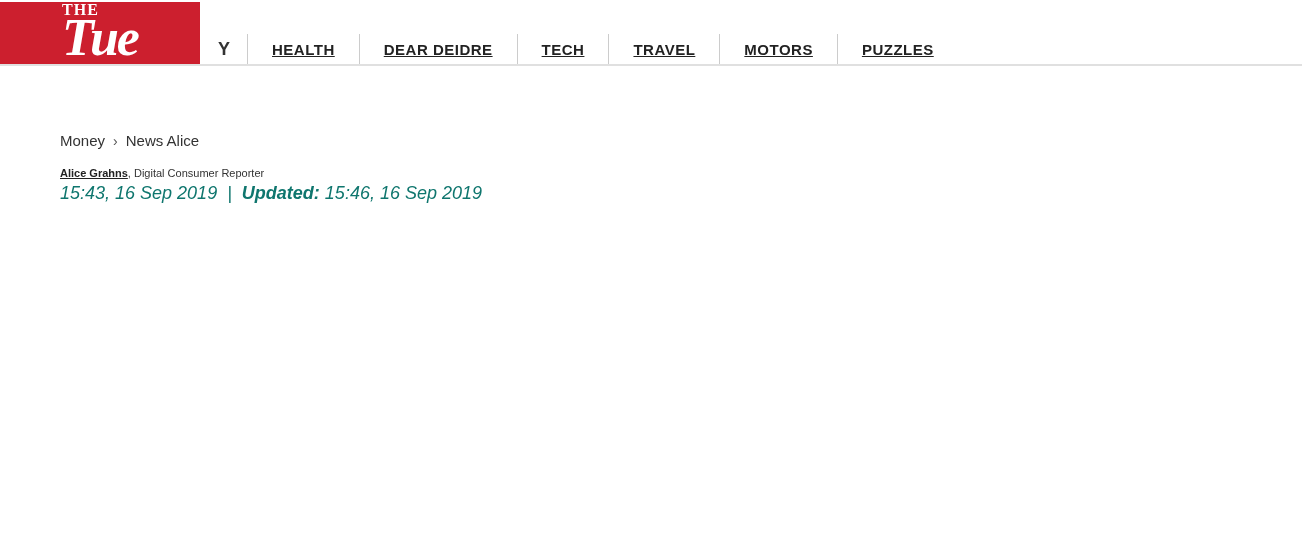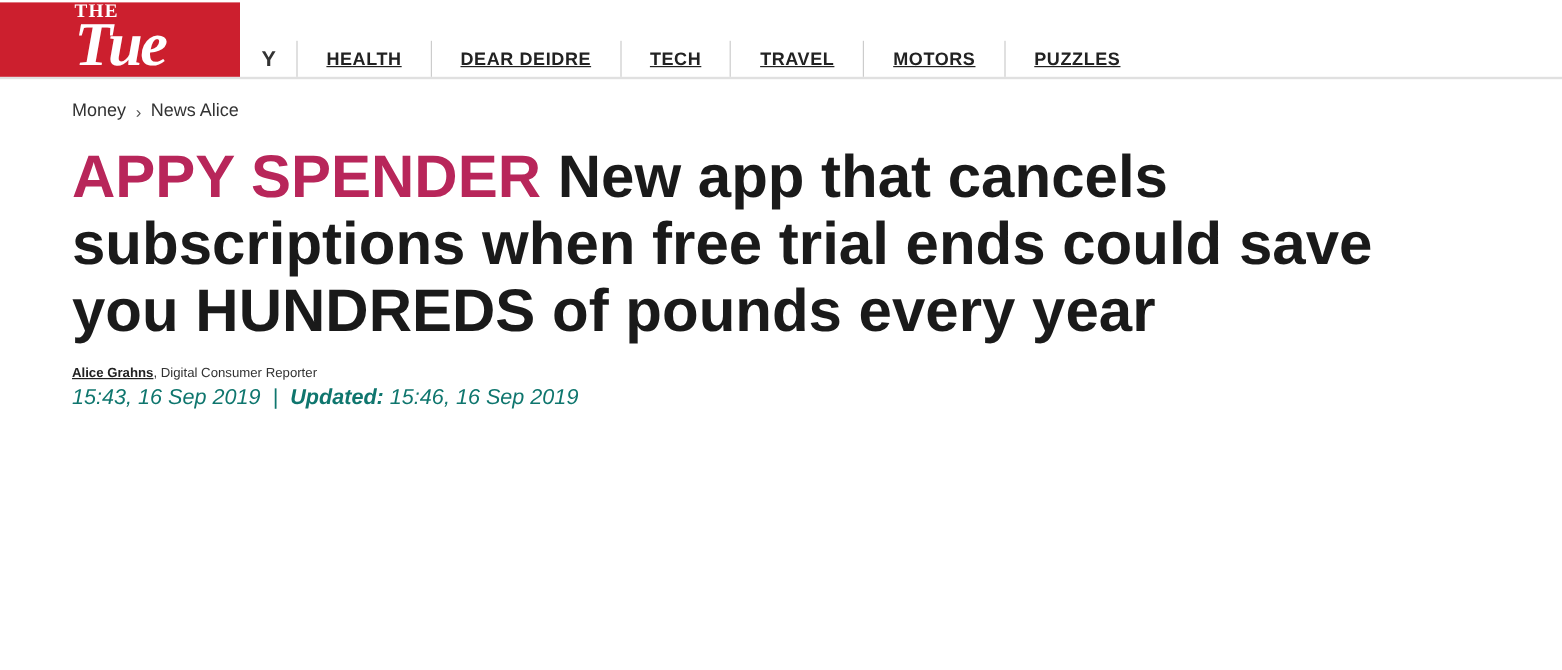--- a/index.html
+++ b/index.html
@@ -80,20 +80,21 @@
       letter-spacing: 0.5px;
       cursor: pointer;
       white-space: nowrap;
       text-transform: uppercase;
       text-decoration: underline;
     }
 
     
     .breadcrumb-area {
       padding: 18px 60px 8px 60px;
+      margin-top: 48px;
     }
 
     .breadcrumb {
       display: flex;
       align-items: center;
       gap: 8px;
       font-size: 15px;
       color: #333;
     }
 
@@ -184,23 +185,20 @@
 
 <div class="breadcrumb-area">
   <nav class="breadcrumb">
     <a class="breadcrumb-link" href="#">Money</a>
     <span class="breadcrumb-separator">›</span>
     <a class="breadcrumb-link" href="#">News Alice</a>
   </nav>
 </div>
 
 <div class="article-area">
-  <h1 class="article-headline">
-    <span class="headline-tag">APPY SPENDER</span><span> New app that cancels subscriptions when free trial ends could save you HUNDREDS of pounds every year</span>
-  </h1>
 
   <div class="author-line">
     <span class="author-name">Alice Grahns</span><span class="author-role">, Digital Consumer Reporter</span>
   </div>
 
   <div class="timestamp-line">
     <span>15:43, 16 Sep 2019</span>
     <span> &nbsp;|&nbsp; </span>
     <span class="timestamp-updated">Updated:</span>
     <span> </span>

